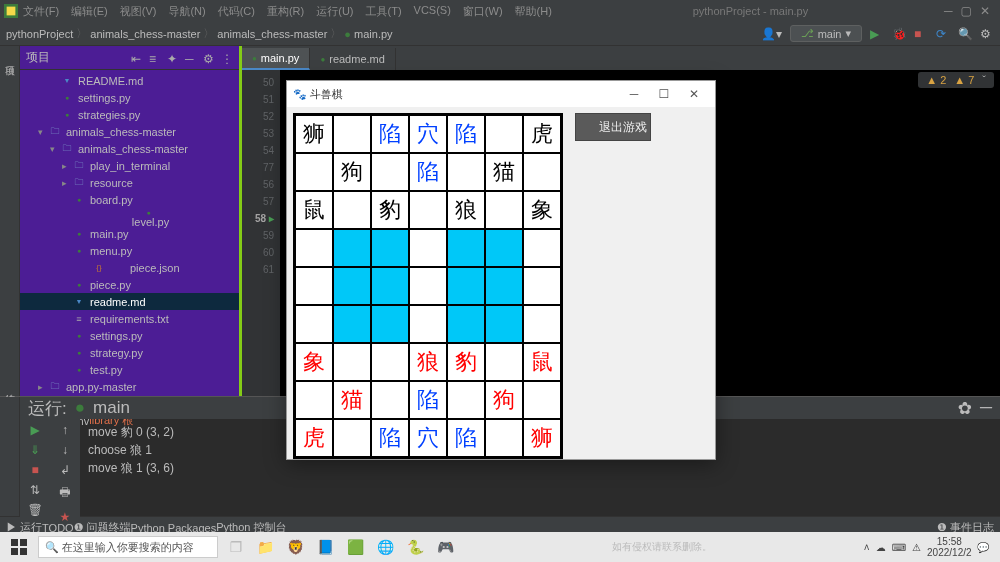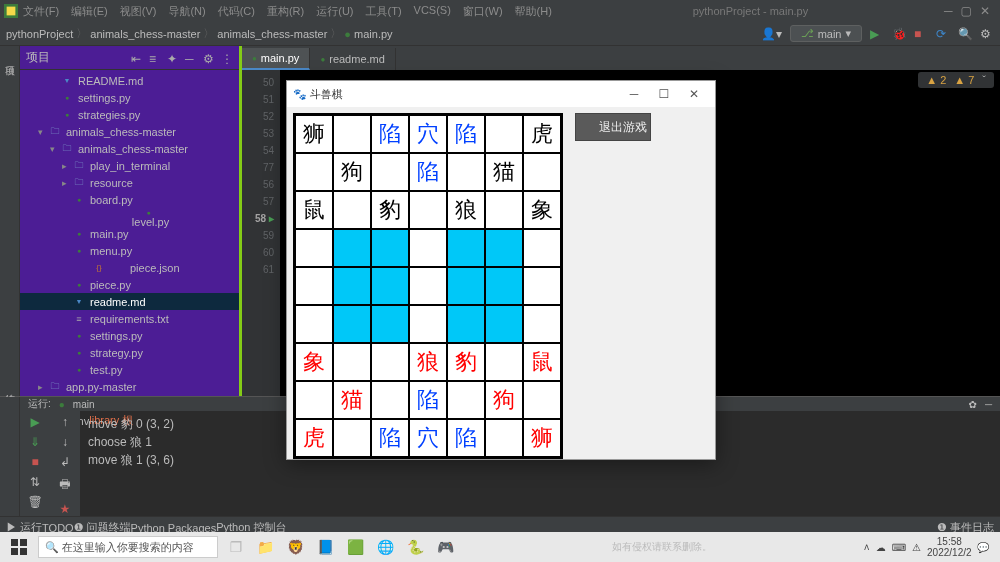--- a/index.html
+++ b/index.html
@@ -51,21 +51,21 @@
   .gutter { width: 38px; background: #313335; color: #606366; font-size: 10px; text-align: right; padding: 4px 6px 0 0; font-family: monospace; line-height: 17px; }
   .gutter .ln { height: 17px; }
   .gutter .hl { color: #a4a3a3; font-weight: bold; }
   .code-surface { flex: 1; background: #000; position: relative; }
   .warnings { position: absolute; top: 2px; right: 6px; display: flex; gap: 8px; font-size: 11px; background: #313335; padding: 2px 8px; border-radius: 3px; }
   .warnings .y { color: #d9a343; }
   
   
   .run-panel { height: 120px; background: #2b2b2b; border-top: 1px solid #555; display: flex; }
   .run-body { flex: 1; display: flex; flex-direction: column; }
-  .run-top { height: 22px; background: #3c3f41; display: flex; align-items: center; padding: 0 8px; gap: 8px; font-size: 10px; }
+  .run-top { height: 22px; background: #3c3f41; display: flex; align-items: center; padding: 0 8px; gap: 8px; font-size: 17px; }
   .run-top .flex { flex: 1; }
   .run-content { flex: 1; display: flex; }
   .run-gutter { width: 30px; background: #3c3f41; display: flex; flex-direction: column; align-items: center; padding-top: 4px; gap: 6px; }
   .console { flex: 1; padding: 4px 8px; font-family: monospace; font-size: 12px; color: #bbb; line-height: 18px; }
   
   
   .bottom-tabs { height: 22px; background: #3c3f41; border-top: 1px solid #323232; display: flex; align-items: center; padding: 0 6px; font-size: 11px; }
   .bottom-tabs .flex { flex: 1; }
   .statusbar { height: 22px; background: #3c3f41; border-top: 1px solid #323232; display: flex; align-items: center; padding: 0 8px; font-size: 10px; color: #8c8c8c; gap: 10px; }
   .statusbar .flex { flex: 1; }

